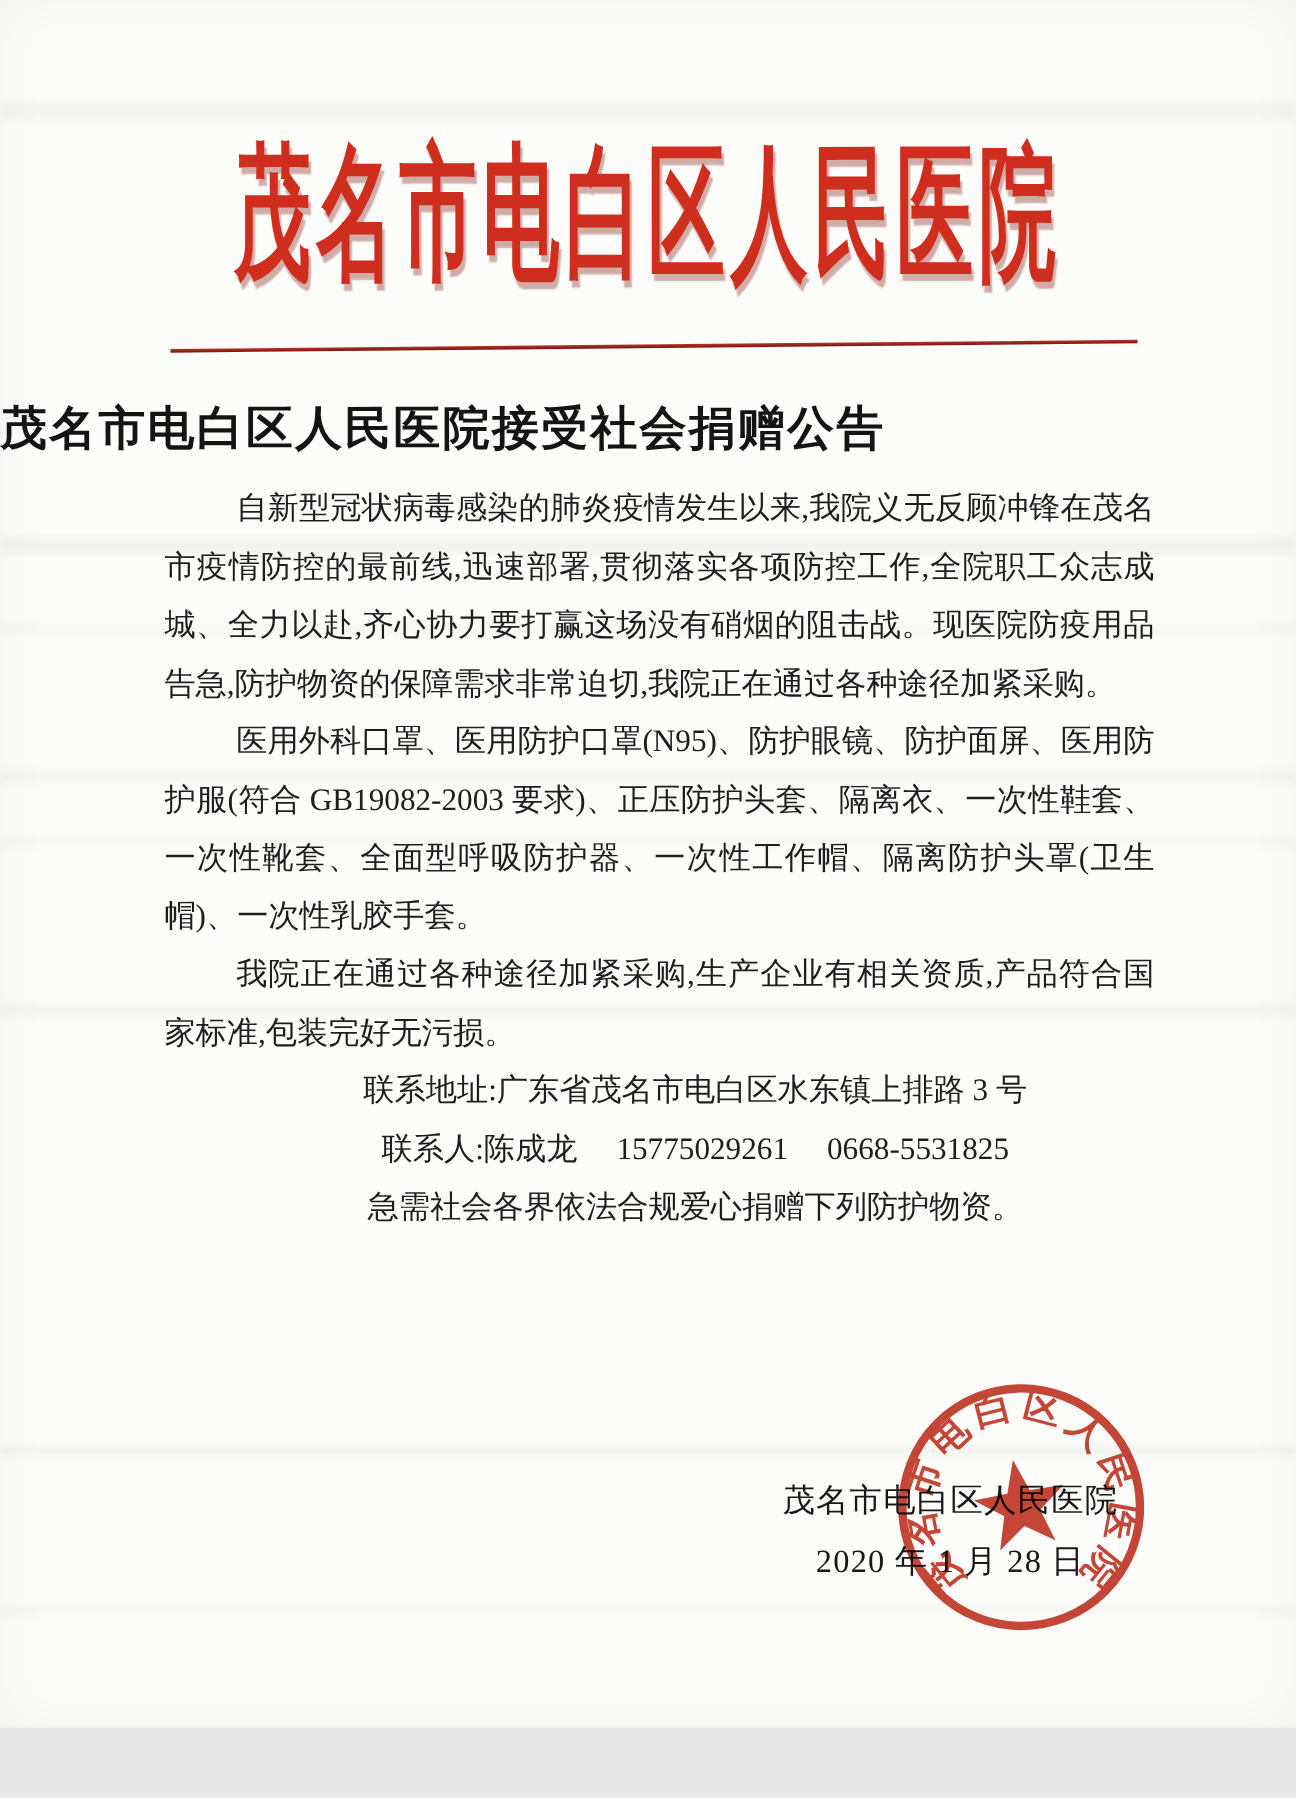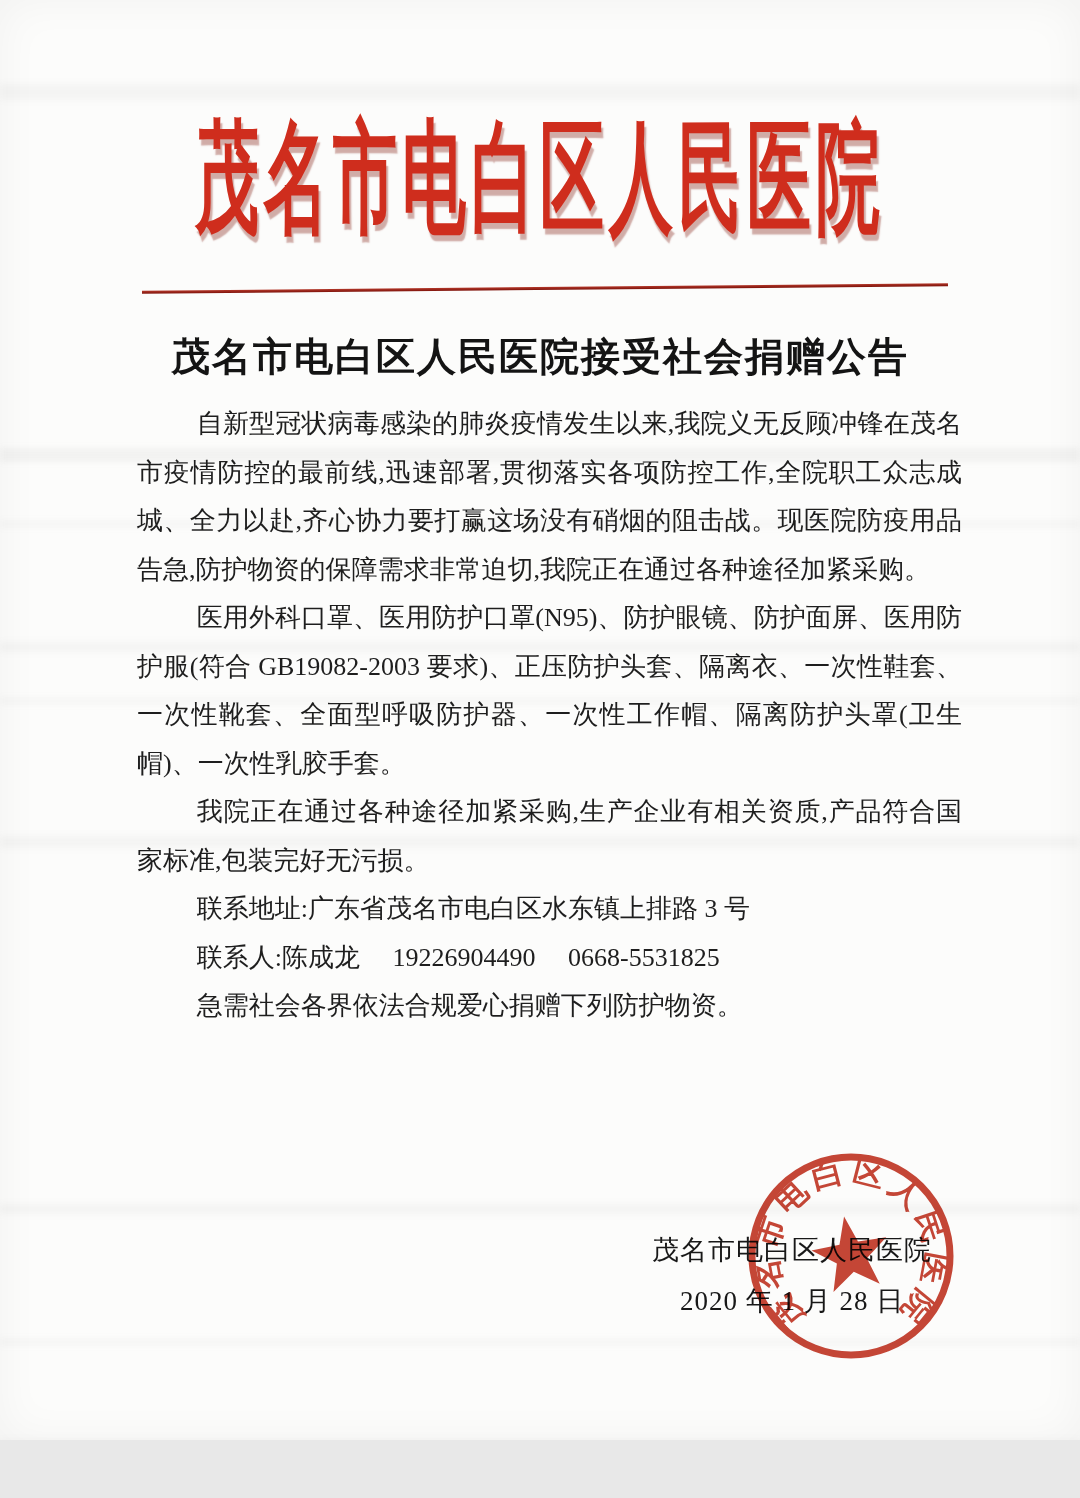--- a/index.html
+++ b/index.html
@@ -42,32 +42,31 @@
   }
   .red-rule{
     position:absolute;top:287px;left:142px;
     width:806px;height:3px;
     background:linear-gradient(to bottom,#b3382a,#7e120a);
     transform:rotate(-0.55deg);
   }
   .doc-title{
     position:absolute;top:330px;left:0;width:100%;
     margin:0;
-    text-align:center;
     font-size:39px;font-weight:bold;letter-spacing:2px;
     color:#141414;
   }
   .body-text{
     position:absolute;top:400px;left:137px;width:825px;
     font-size:26px;line-height:48.5px;
     color:#1e1e1e;
     text-align:justify;
   }
   .body-text p{margin:0;text-indent:2.3em;}
-  .body-text p.contact-line{text-align:left;white-space:pre-wrap;}
+  .body-text p.contact-line{text-align:center;white-space:pre-wrap;}
 
   .signature{
     position:absolute;top:1225px;left:0;width:100%;
   }
   .sig-inner{
     margin-left:auto;margin-right:148px;
     width:max-content;
     text-align:center;
     font-size:27px;line-height:51px;
     color:#181818;
@@ -103,21 +102,21 @@
 
   <div class="red-rule"></div>
 
   <h1 class="doc-title">茂名市电白区人民医院接受社会捐赠公告</h1>
 
   <div class="body-text">
     <p>自新型冠状病毒感染的肺炎疫情发生以来,我院义无反顾冲锋在茂名市疫情防控的最前线,迅速部署,贯彻落实各项防控工作,全院职工众志成城、全力以赴,齐心协力要打赢这场没有硝烟的阻击战。现医院防疫用品告急,防护物资的保障需求非常迫切,我院正在通过各种途径加紧采购。</p>
     <p>医用外科口罩、医用防护口罩(N95)、防护眼镜、防护面屏、医用防护服(符合 GB19082-2003 要求)、正压防护头套、隔离衣、一次性鞋套、一次性靴套、全面型呼吸防护器、一次性工作帽、隔离防护头罩(卫生帽)、一次性乳胶手套。</p>
     <p>我院正在通过各种途径加紧采购,生产企业有相关资质,产品符合国家标准,包装完好无污损。</p>
     <p class="contact-line">联系地址:广东省茂名市电白区水东镇上排路 3 号</p>
-    <p class="contact-line">联系人:陈成龙　 19226904490　 0668-5531825</p>
+    <p class="contact-line">联系人:陈成龙　 15775029261　 0668-5531825</p>
     <p class="contact-line">急需社会各界依法合规爱心捐赠下列防护物资。</p>
   </div>
 
   <div class="signature">
     <div class="sig-inner">
       <div class="sig-org">茂名市电白区人民医院</div>
       <div class="sig-date">2020 年 1 月 28 日</div>
     </div>
   </div>
 

